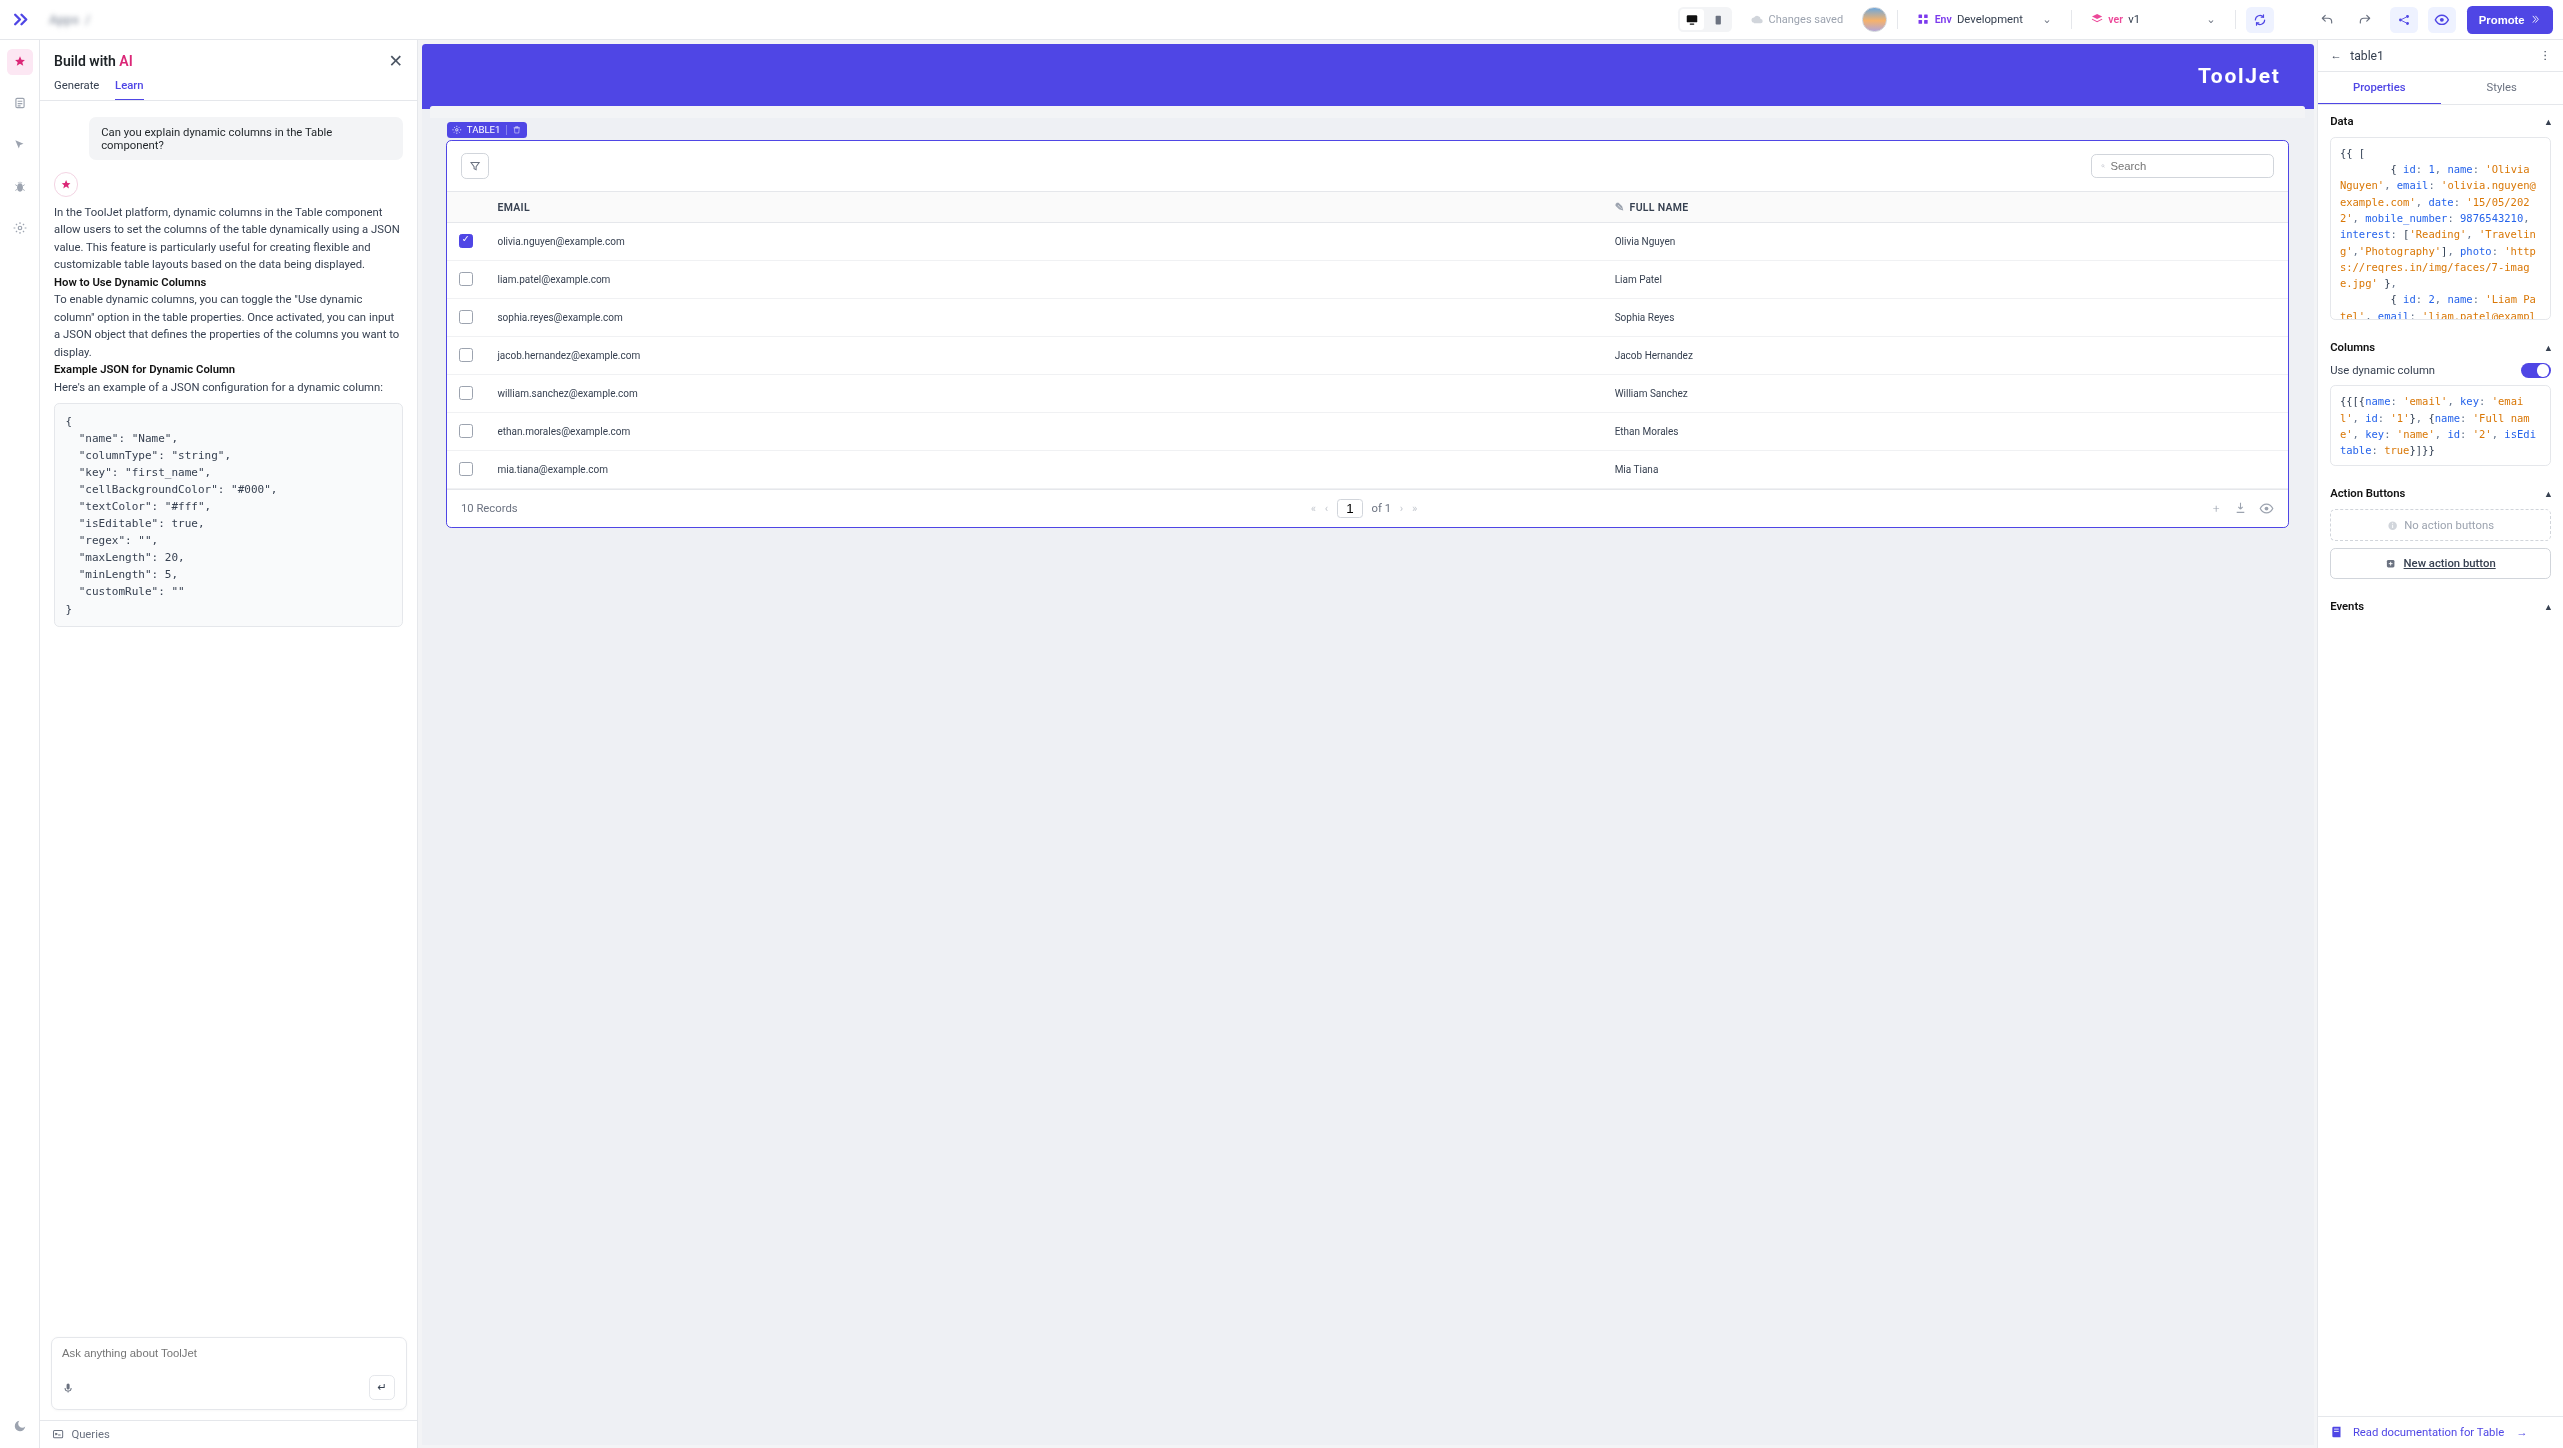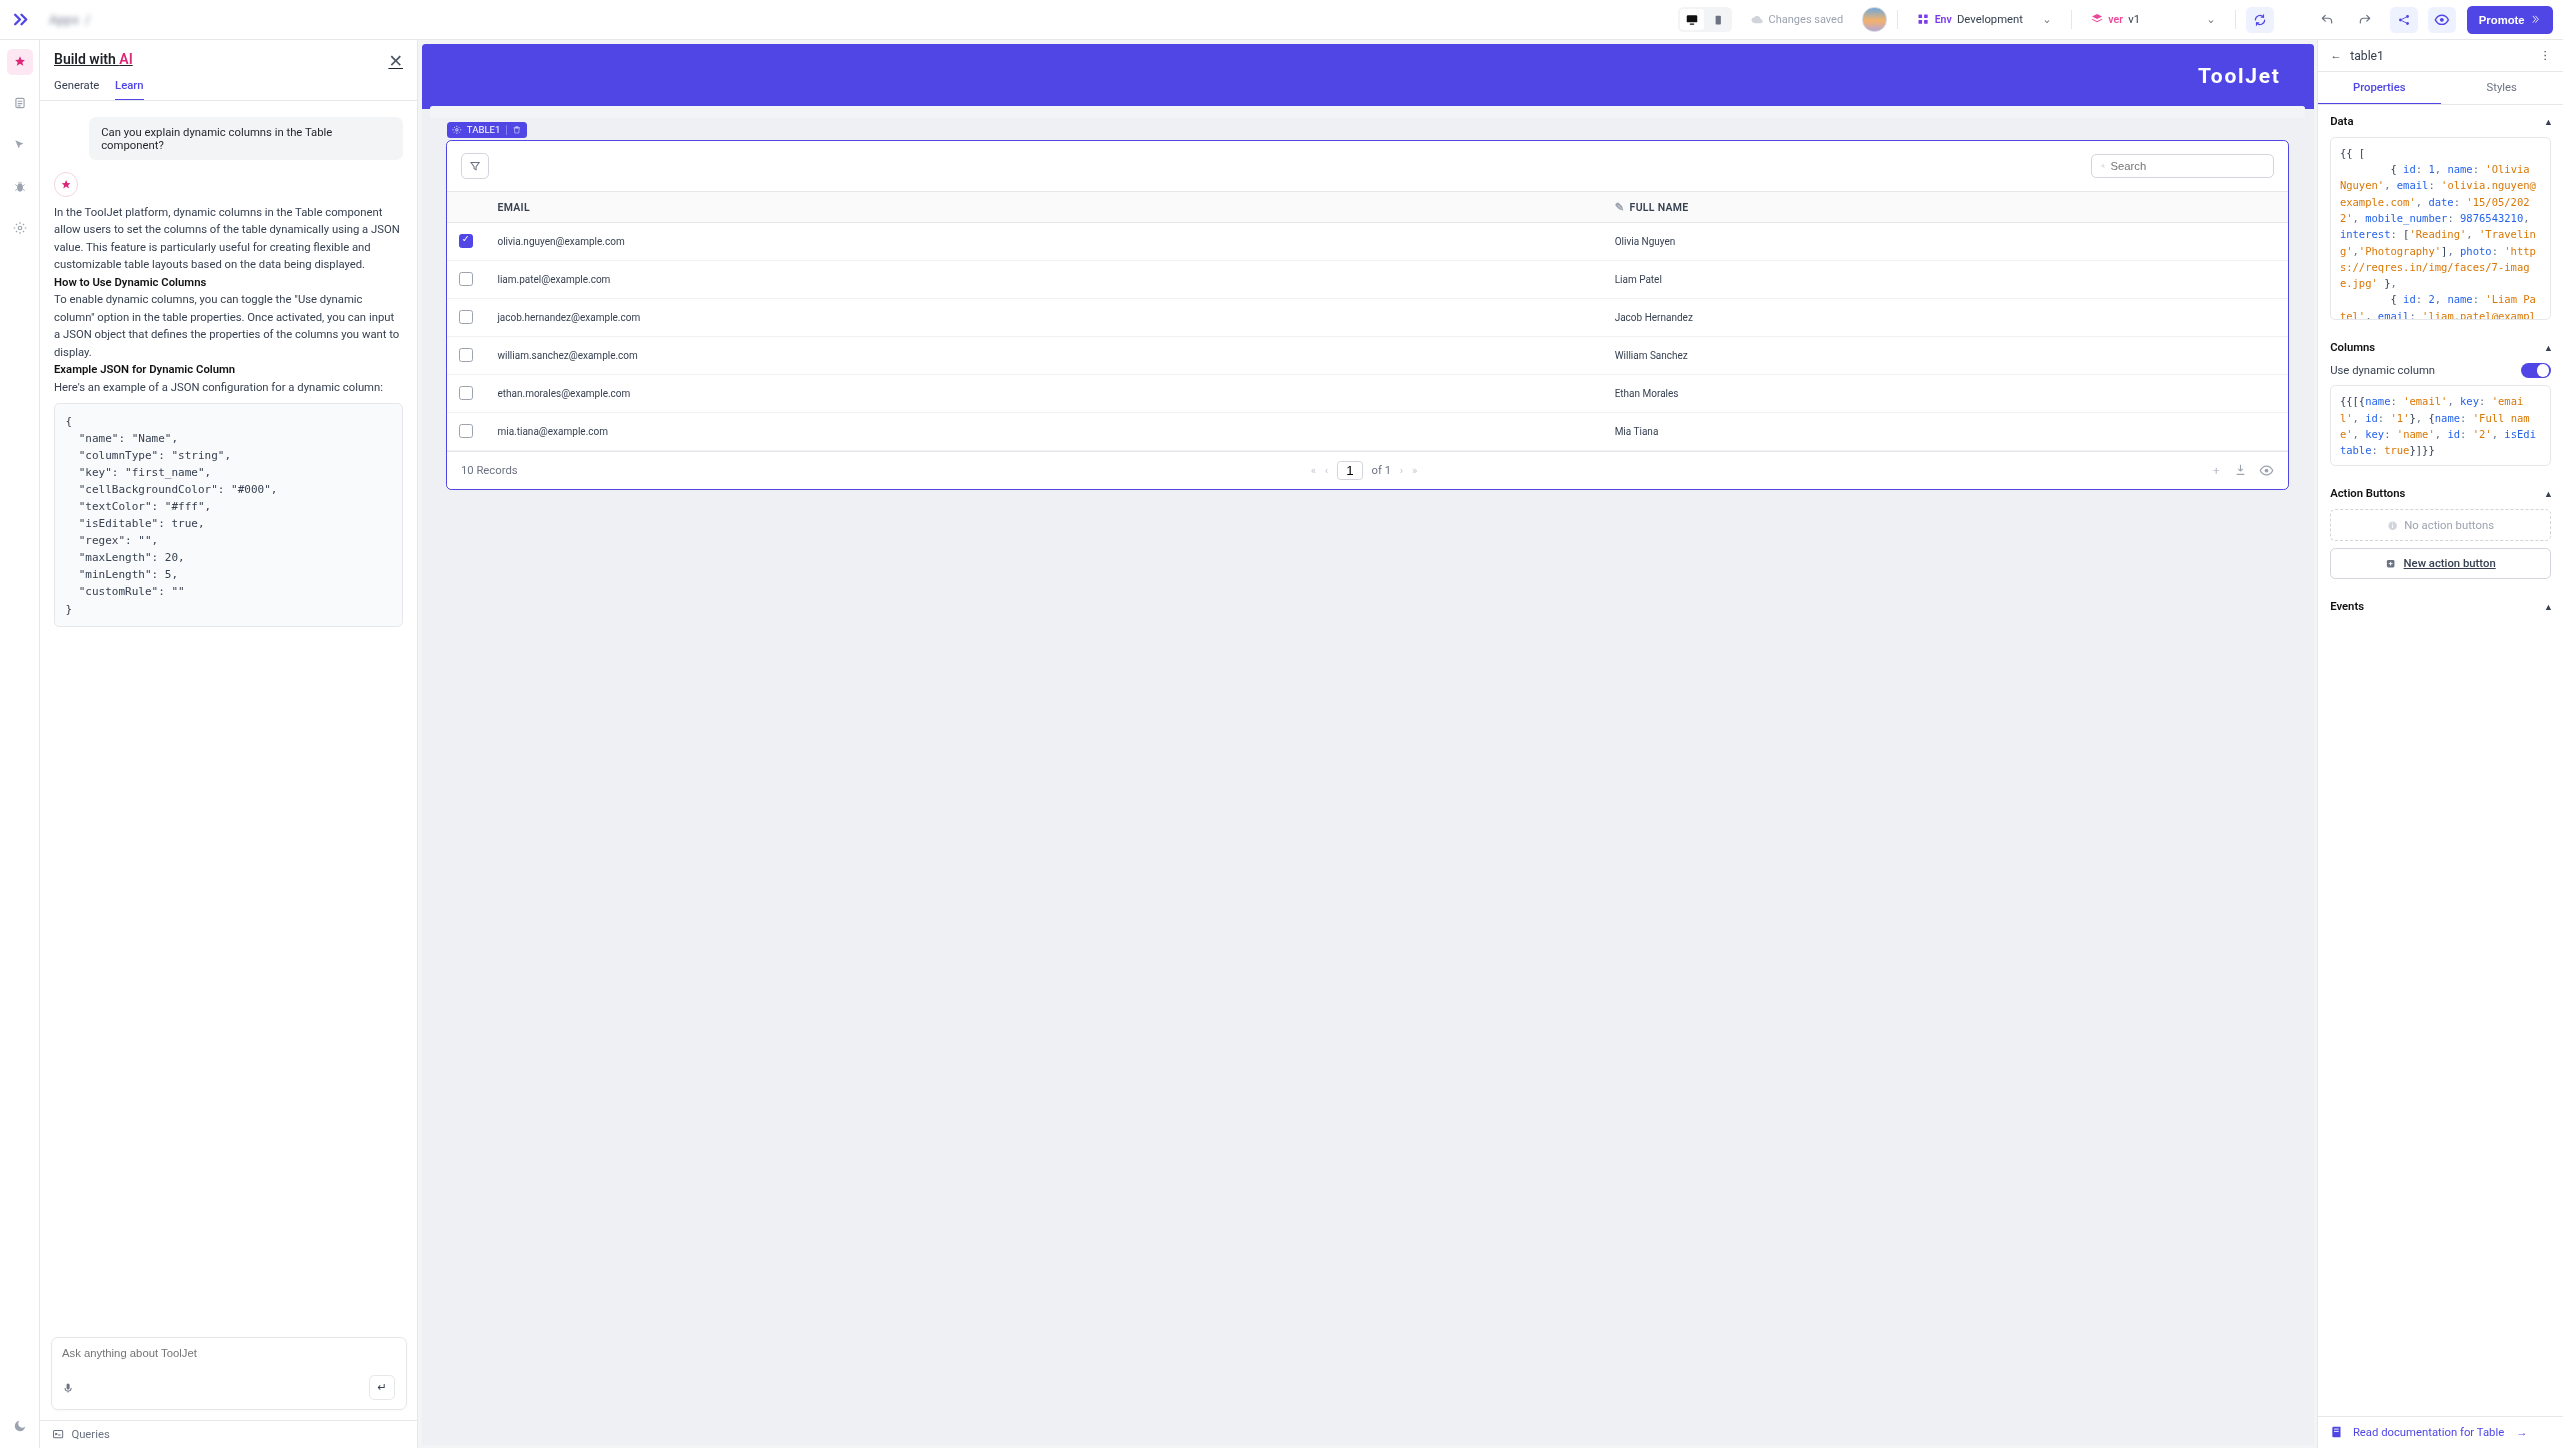--- a/index.html
+++ b/index.html
@@ -32,21 +32,21 @@
 .body { flex: 1; display: flex; min-height: 0; }
 
 
 .rail { width: 40px; border-right: 0.9px solid #e5e7eb; display: flex; flex-direction: column; align-items: center; padding: 8.7px 0; gap: 15.7px; }
 .rail .ritem { width: 26px; height: 26px; display: flex; align-items: center; justify-content: center; color: #9ca3af; cursor: pointer; border-radius: 5.2px; }
 .rail .ritem.active { background: #fce7f3; color: #db2777; }
 .rail .spacer { flex: 1; }
 
 
 .ai { width: 378px; border-right: 0.9px solid #e5e7eb; display: flex; flex-direction: column; min-height: 0; }
-.ai-head { display: flex; padding: 10.5px 14px 0; text-decoration: underline; }
+.ai-head { display: flex; align-items: center; padding: 10.5px 14px 0; }
 .ai-head h2 { font-size: 14px; font-weight: 600; }
 .ai-head h2 .ai-mark { color: #db2777; }
 .ai-head .close { margin-left: auto; cursor: pointer; color: #4b5563; font-size: 17.4px; }
 .ai-tabs { display: flex; gap: 15.7px; padding: 8.7px 14px 0; border-bottom: 0.9px solid #e5e7eb; }
 .ai-tabs span { padding-bottom: 7px; cursor: pointer; color: #374151; }
 .ai-tabs span.active { color: #4f46e5; border-bottom: 1.7px solid #4f46e5; font-weight: 500; }
 .ai-body { flex: 1; overflow: auto; padding: 12.2px 14px; }
 .user-q { background: #f3f4f6; border-radius: 7px; padding: 8.7px 12.2px; margin: 3.5px 0 12.2px auto; max-width: 314px; font-size: 11.3px; }
 .bot-icon { width: 24.4px; height: 24.4px; border-radius: 50%; border: 0.9px solid #f3d4e3; background: #fff; display: flex; align-items: center; justify-content: center; color: #db2777; margin-bottom: 7px; }
 .bot-text { font-size: 11.3px; line-height: 1.55; color: #374151; }
@@ -371,20 +371,25 @@
   <td>olivia.nguyen@exam<wbr>ple.com</td>
   <td>Olivia Nguyen</td>
                 </tr>
                 <tr>
                   <td><span class="chk "></span></td>
   <td>liam.patel@example<wbr>.com</td>
   <td>Liam Patel</td>
                 </tr>
                 <tr>
                   <td><span class="chk "></span></td>
+  <td>sophia.reyes@examp<wbr>le.com</td>
+  <td>Sophia Reyes</td>
+                </tr>
+                <tr>
+                  <td><span class="chk "></span></td>
   <td>jacob.hernandez@ex<wbr>ample.com</td>
   <td>Jacob Hernandez</td>
                 </tr>
                 <tr>
                   <td><span class="chk "></span></td>
   <td>william.sanchez@ex<wbr>ample.com</td>
   <td>William Sanchez</td>
                 </tr>
                 <tr>
                   <td><span class="chk "></span></td>

